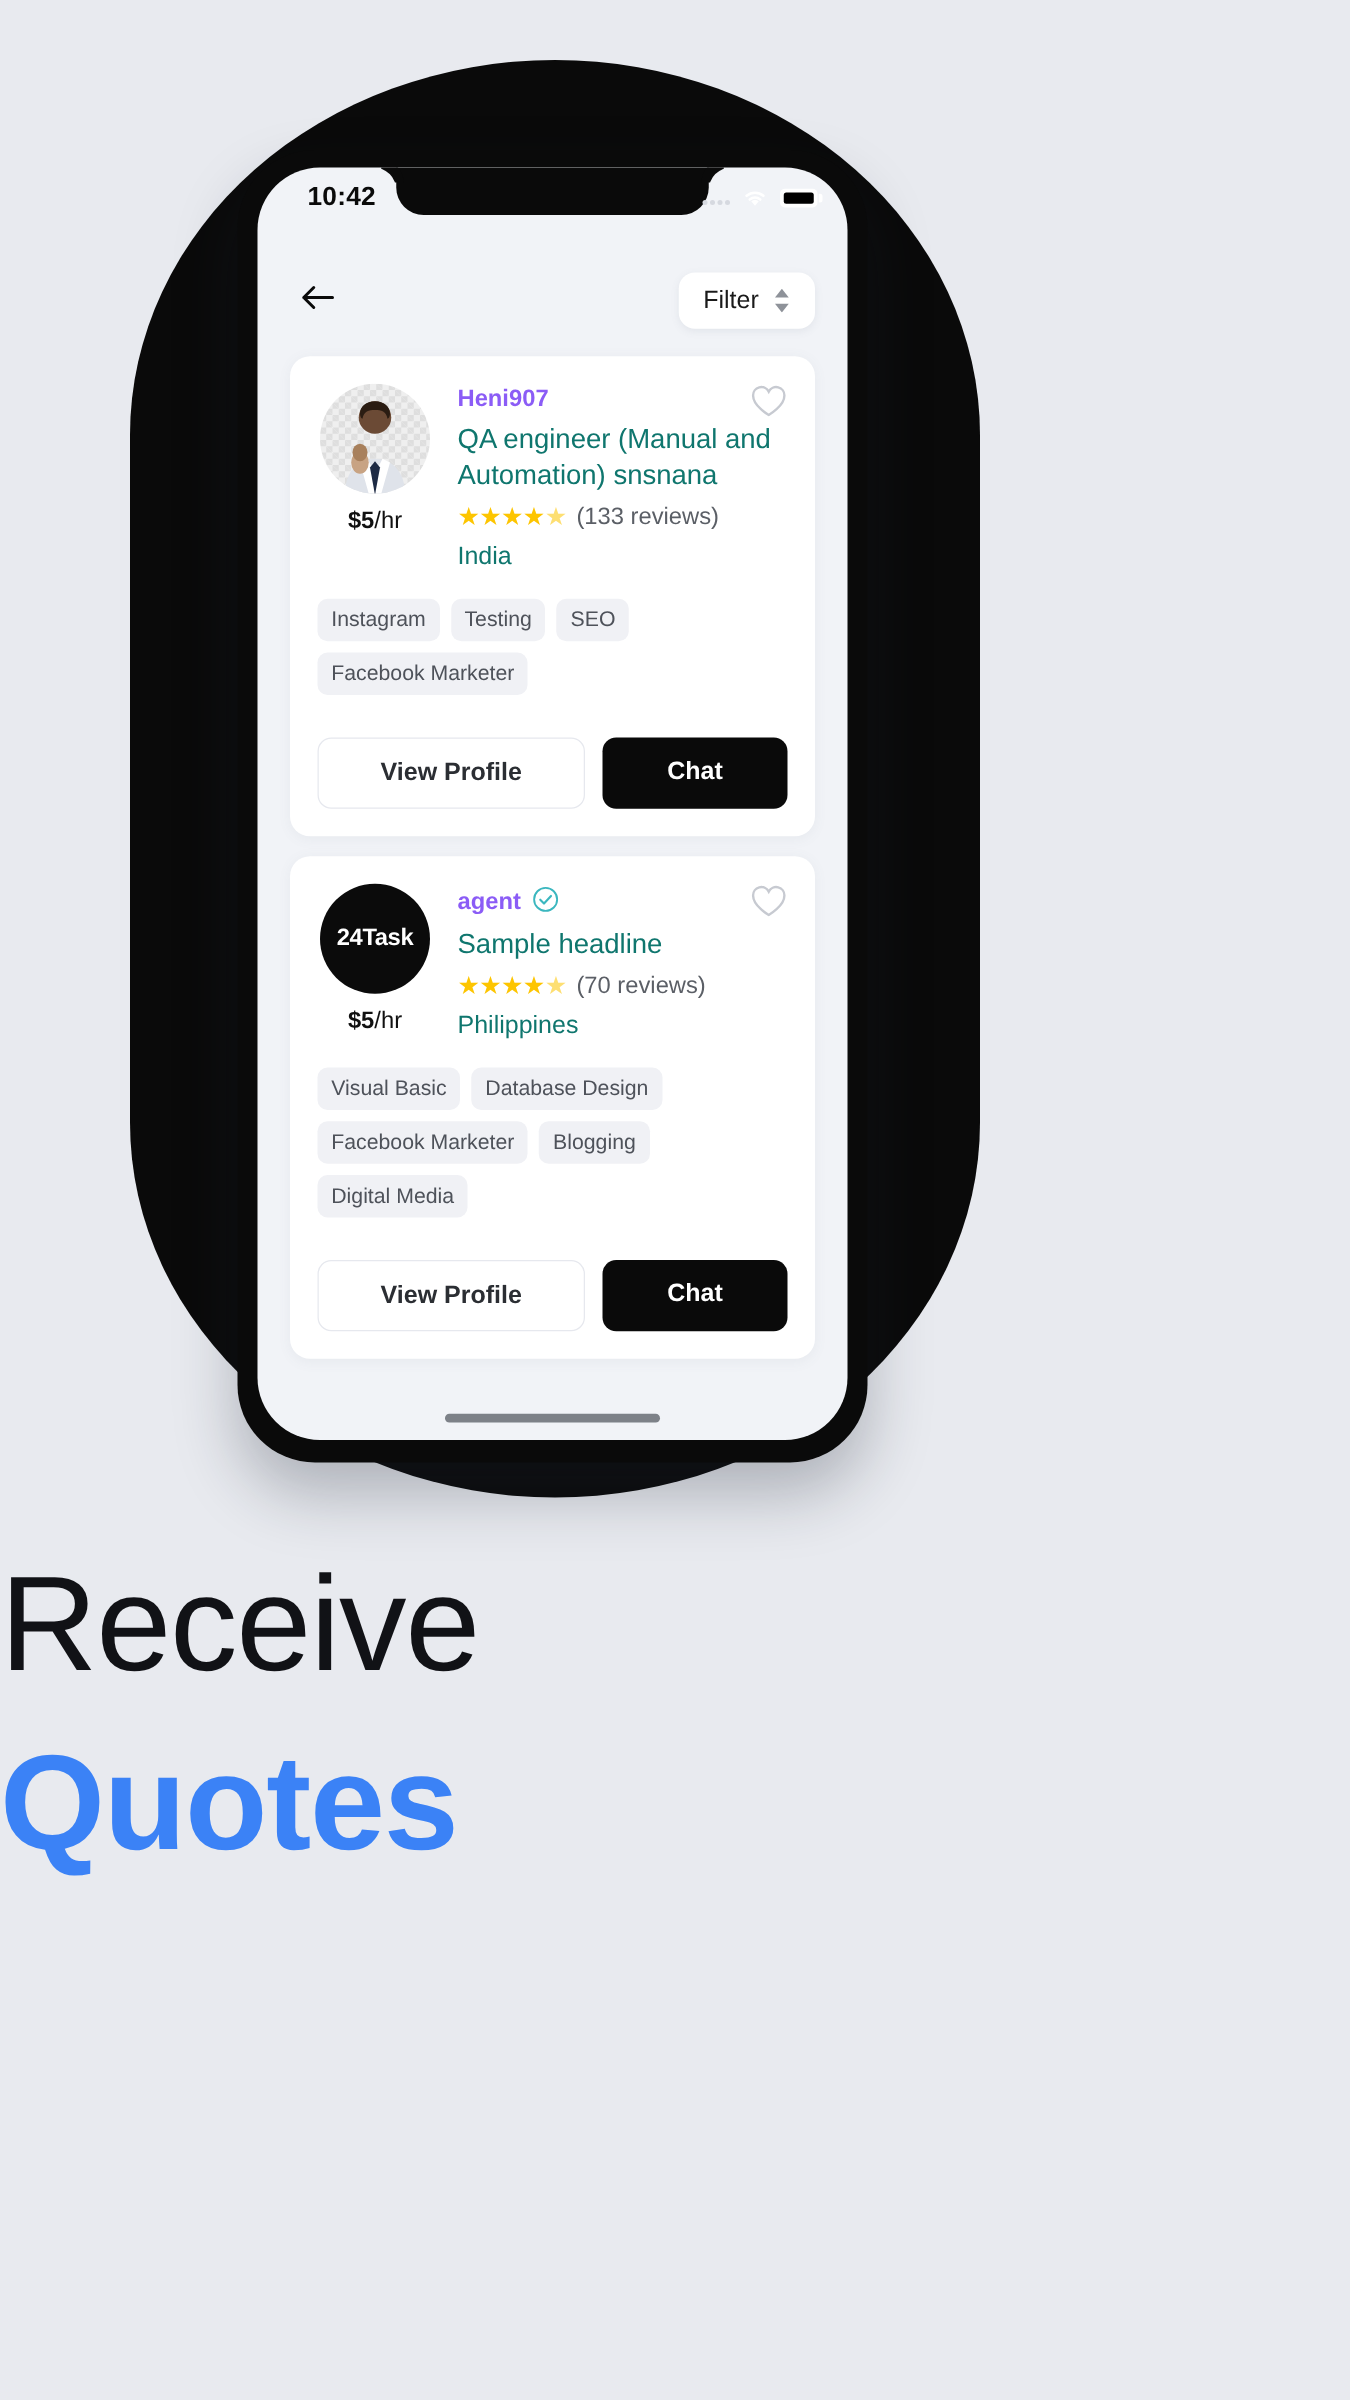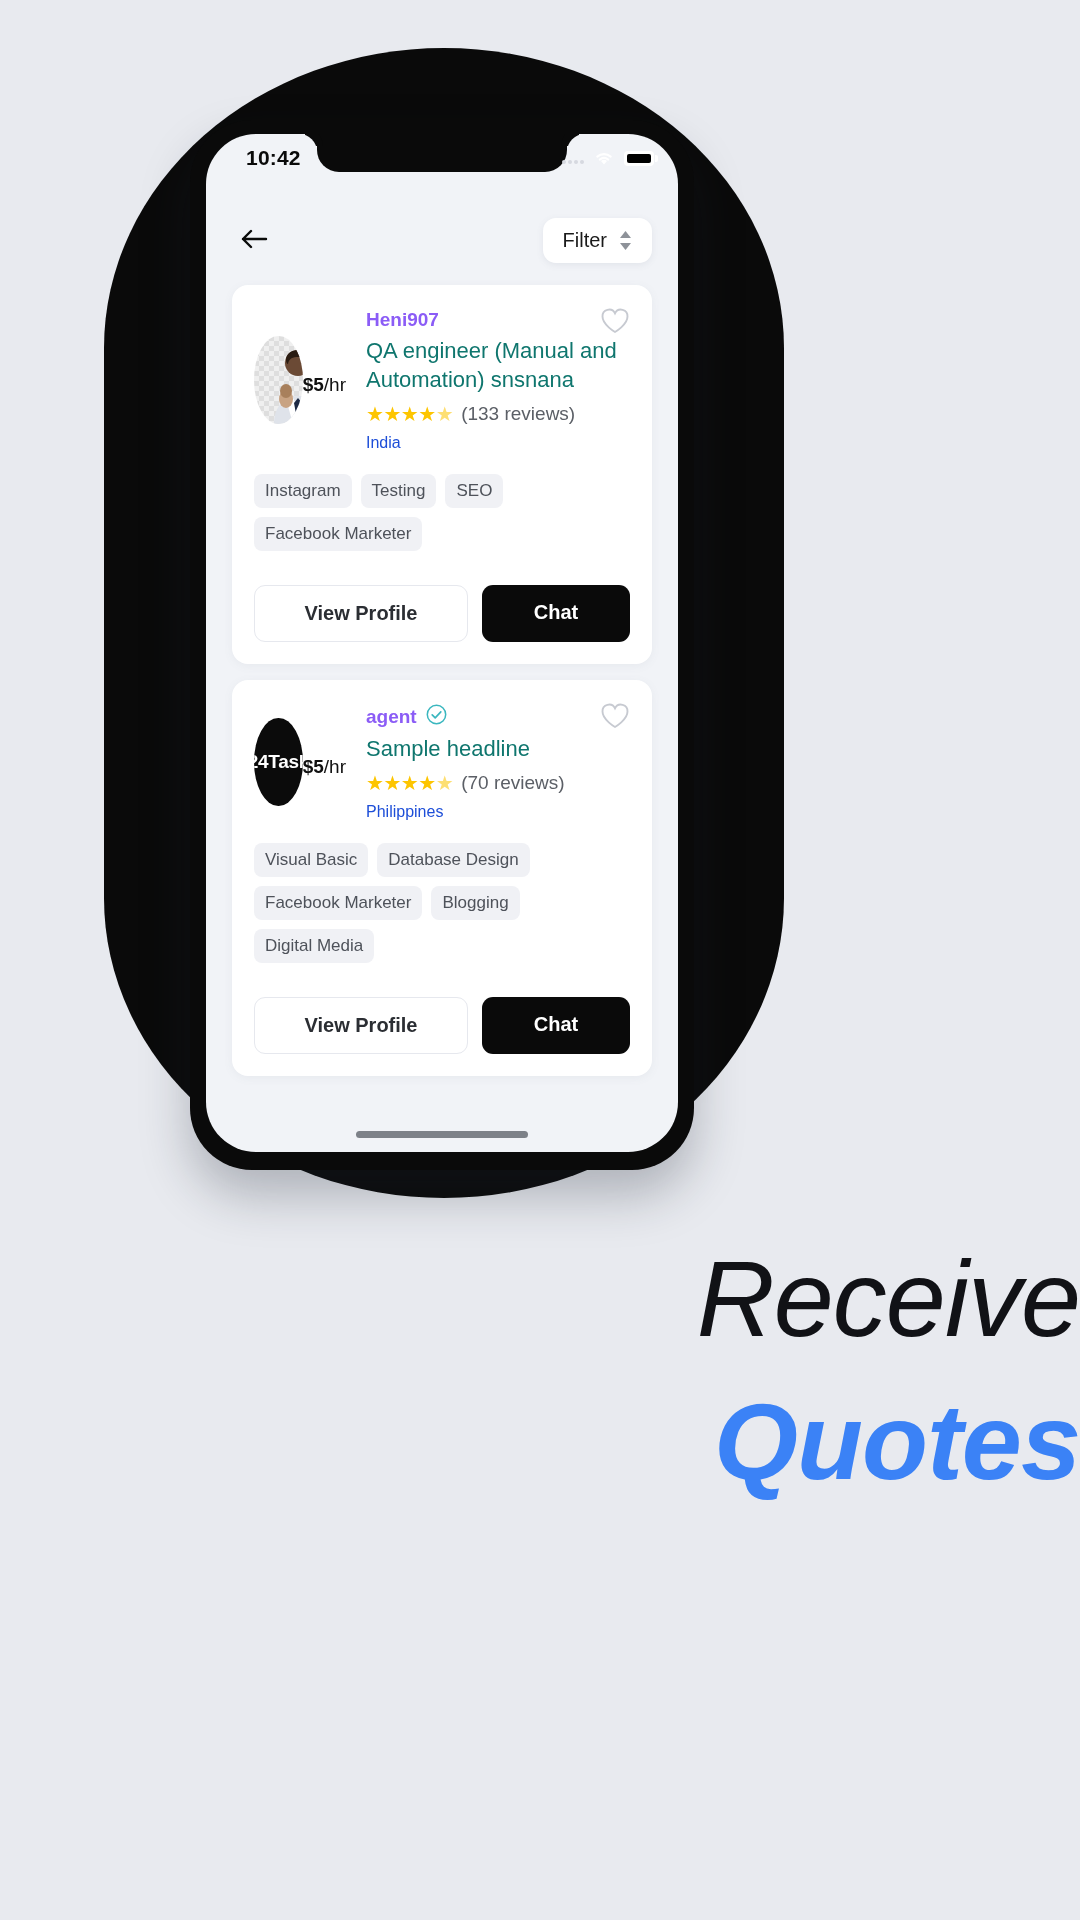--- a/index.html
+++ b/index.html
@@ -119,21 +119,21 @@
   .cards { padding: 22px 26px 0 26px; }
   .card {
     background: #ffffff;
     border-radius: 16px;
     padding: 22px 22px 0 22px;
     margin-bottom: 16px;
     position: relative;
     box-shadow: 0 2px 10px rgba(100,110,130,.07);
   }
   .card-top { display: flex; gap: 20px; }
-  .avatar-col { width: 92px; flex: 0 0 92px; display: flex; flex-direction: row; align-items: center; }
+  .avatar-col { width: 92px; flex: 0 0 92px; display: flex; flex-direction: column; align-items: center; }
   .avatar {
     width: 88px; height: 88px; border-radius: 50%;
     display: flex; align-items: center; justify-content: center;
     overflow: hidden;
     position: relative;
   }
   .avatar.logo { background: #0b0b0b; }
   .avatar.logo span { color: #fff; font-size: 19px; font-weight: 700; letter-spacing: -.3px; }
   .avatar.photo {
     background-color: #efefef;
@@ -149,21 +149,21 @@
   .rate span { font-weight: 400; }
 
   .info { flex: 1; min-width: 0; padding-top: 2px; }
   .name-row { display: flex; align-items: center; gap: 9px; }
   .uname { font-size: 19px; font-weight: 700; color: #8b5cf6; }
   .headline { font-size: 22px; color: #0f766e; line-height: 1.32; margin-top: 5px; }
   .rating-row { display: flex; align-items: center; gap: 8px; margin-top: 9px; }
   .stars { color: #fdc500; font-size: 20px; letter-spacing: -.5px; line-height: 1; }
   .stars .half { color: #fdc500; opacity: .55; }
   .reviews { font-size: 19px; color: #5b5f66; }
-  .country { font-size: 16px; color: #1d4ed8; margin-top: 9px; }
+  .country { font-size: 20px; color: #0f766e; margin-top: 9px; }
 
   .fav { position: absolute; top: 22px; right: 22px; cursor: pointer; line-height: 0; }
 
   .tags { display: flex; flex-wrap: wrap; gap: 9px; margin-top: 22px; }
   .tag {
     background: #f0f1f5;
     border-radius: 8px;
     padding: 7px 11px;
     font-size: 17px;
     color: #4e525a;
@@ -191,21 +191,21 @@
     cursor: pointer;
   }
   .home-indicator {
     position: absolute; bottom: 14px; left: 50%; transform: translateX(-50%);
     width: 172px; height: 7px; border-radius: 4px;
     background: #7d8188;
     z-index: 8;
   }
 
   
-  .caption { position: absolute; left: 0; right: 0; top: 1235px; text-align: right; font-style: italic; }
+  .caption { position: absolute; left: 0; right: 0; top: 1235px; text-align: left; }
   .cap1 { font-size: 108px; font-weight: 300; color: #111216; letter-spacing: -1px; line-height: 1.18; }
   .cap2 { font-size: 108px; font-weight: 700; letter-spacing: -1px; line-height: 1.18; margin-top: 16px; }
 </style>
 </head>
 <body>
 
 <div id="stage">
 
   <div class="phone-shadow"></div>
   <div class="phone-body"></div>

